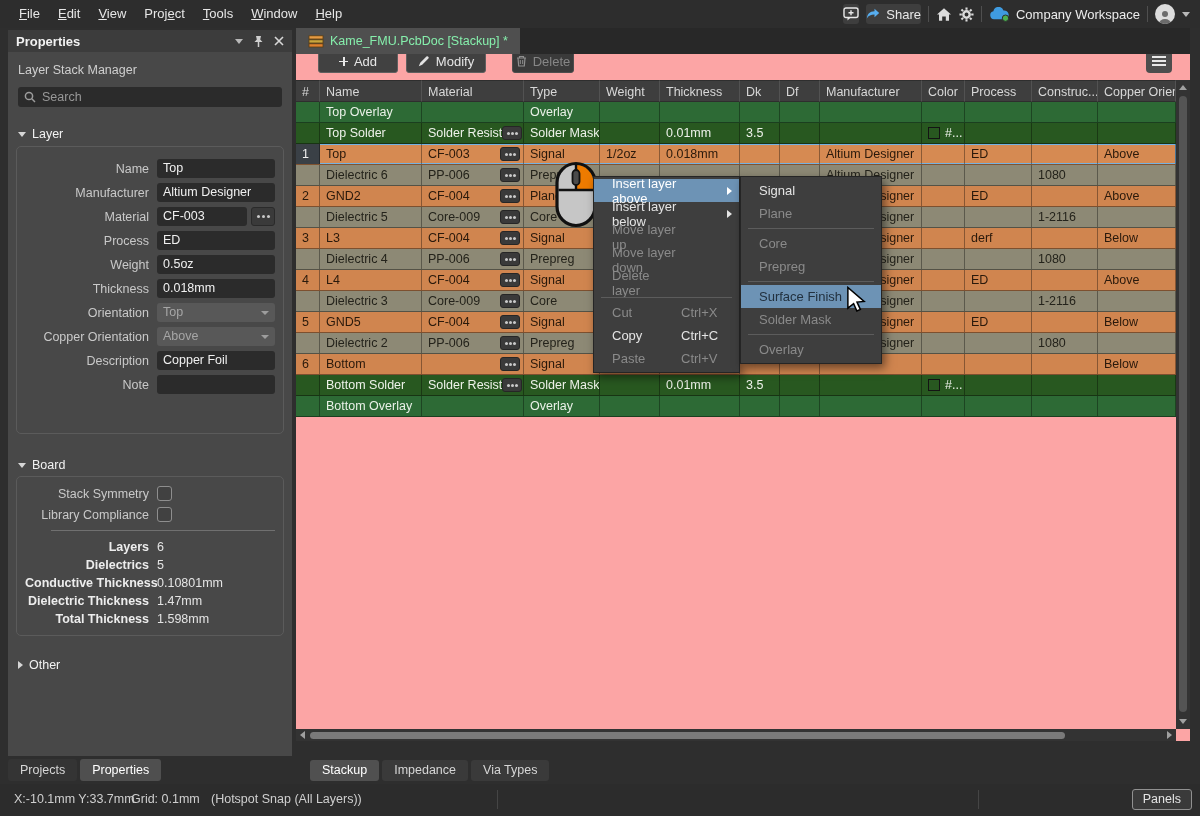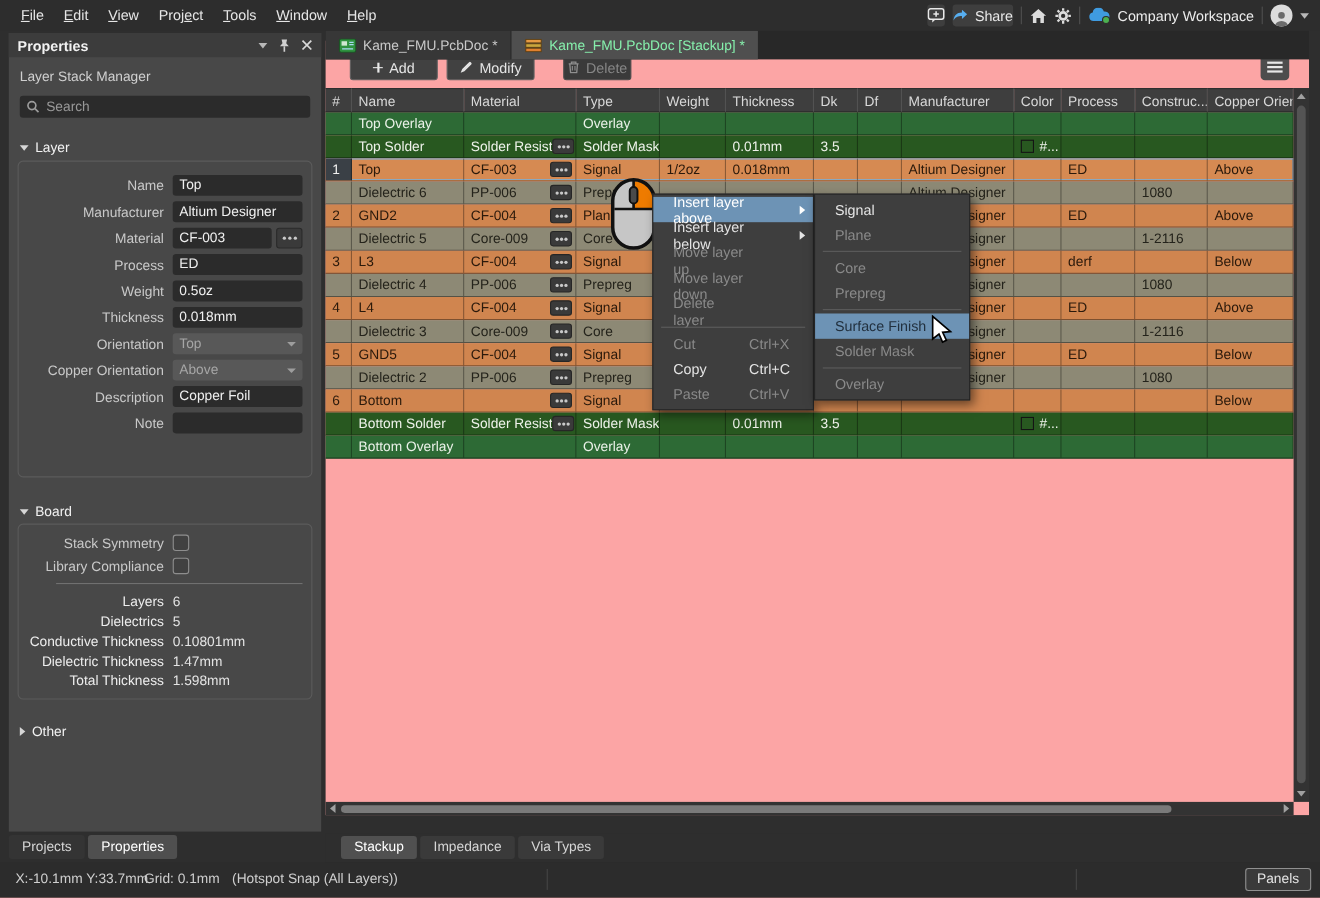--- a/index.html
+++ b/index.html
@@ -37,21 +37,21 @@
   .fctrl .fval{flex:1;overflow:hidden}
   .fctrl.select{background:#585858;color:#a6a6a6}
   .sel-caret{width:0;height:0;border-left:4px solid transparent;border-right:4px solid transparent;border-top:4px solid #9d9d9d;align-self:center}
   .dots-btn{width:24px;height:19px;background:#3a3a3a;border:1px solid #2a2a2a;border-radius:3px;position:relative;flex:none}
   .dots{position:absolute;left:50%;top:50%;width:3px;height:3px;margin:-1.5px 0 0 -1.5px;border-radius:50%;background:#c9c9c9;box-shadow:5px 0 0 #c9c9c9,-5px 0 0 #c9c9c9}
   .cbrow{display:grid;grid-template-columns:124px 1fr;gap:0 8px;margin-bottom:6px;align-items:center}
   .cblabel{text-align:right;font-size:12.5px;color:#c9c9c9}
   .cbox{width:15px;height:15px;border:1px solid #8e8e8e;border-radius:3px;background:#414141}
   .divider{height:1px;background:#707070;margin:8px 0 9px 26px}
   .statrow{display:grid;grid-template-columns:124px 1fr;gap:0 8px;margin-bottom:4px}
-  .statlabel{text-align:right;font-size:12.5px;font-weight:normal;color:#ededed;white-space:nowrap}
+  .statlabel{text-align:right;font-size:12.5px;font-weight:bold;color:#ededed;white-space:nowrap}
   .statval{font-size:12.5px;color:#e4e4e4}
   .panel-tabs{position:absolute;left:8px;top:759px;display:flex;gap:3px;z-index:4}
   .ptab{height:22px;padding:0 12px;background:#343434;border-radius:3px;font-size:12.5px;line-height:22px;color:#d6d6d6}
   .ptab.active{background:#4f4f4f;color:#fff}
   
   .doc-tabs{position:absolute;left:296px;top:28px;width:894px;height:26px;background:#282828;display:flex;z-index:4}
   .dtab{display:flex;align-items:center;gap:6px;padding:0 12px;font-size:12.5px;background:#373737;color:#c9c9c9;margin-right:1px}
   .dtab.active{background:#4f4f4f;color:#86efac}
   
   .stackup{position:absolute;left:296px;top:37px;width:894px;height:704px;background:#fca5a5;z-index:3}
@@ -339,29 +339,20 @@
     <span>Other</span>
   </div>
 </div>
 
 <div class="panel-tabs">
   <div class="ptab">Projects</div>
     <div class="ptab active">Properties</div>
 </div>
 
 <div class="doc-tabs">
-  <div class="dtab">
-      <svg width="16" height="13" viewBox="0 0 16 13">
-        <rect x="0.5" y="0.5" width="15" height="12" rx="1.5" fill="#2f9240" stroke="#1a5423"></rect>
-        <rect x="2.5" y="2.5" width="5" height="4" fill="#cfe8d2"></rect>
-        <path d="M9.5 3.5 h4 M9.5 5.5 h4 M3 9.5 h10" stroke="#a9d9f2" stroke-width="1.2" fill="none"></path>
-      </svg>
-
-      <span>Kame_FMU.PcbDoc *</span>
-    </div>
     <div class="dtab active">
 
       <svg width="16" height="13" viewBox="0 0 16 13">
         <rect x="1" y="0.8" width="14" height="3.2" fill="#e59a43" stroke="#5a3c10" stroke-width="0.8"></rect>
         <rect x="1" y="4.8" width="14" height="3.2" fill="#c9a63e" stroke="#5a3c10" stroke-width="0.8"></rect>
         <rect x="1" y="8.8" width="14" height="3.2" fill="#e0812f" stroke="#5a3c10" stroke-width="0.8"></rect>
       </svg>
       <span>Kame_FMU.PcbDoc [Stackup] *</span>
     </div>
 </div>

